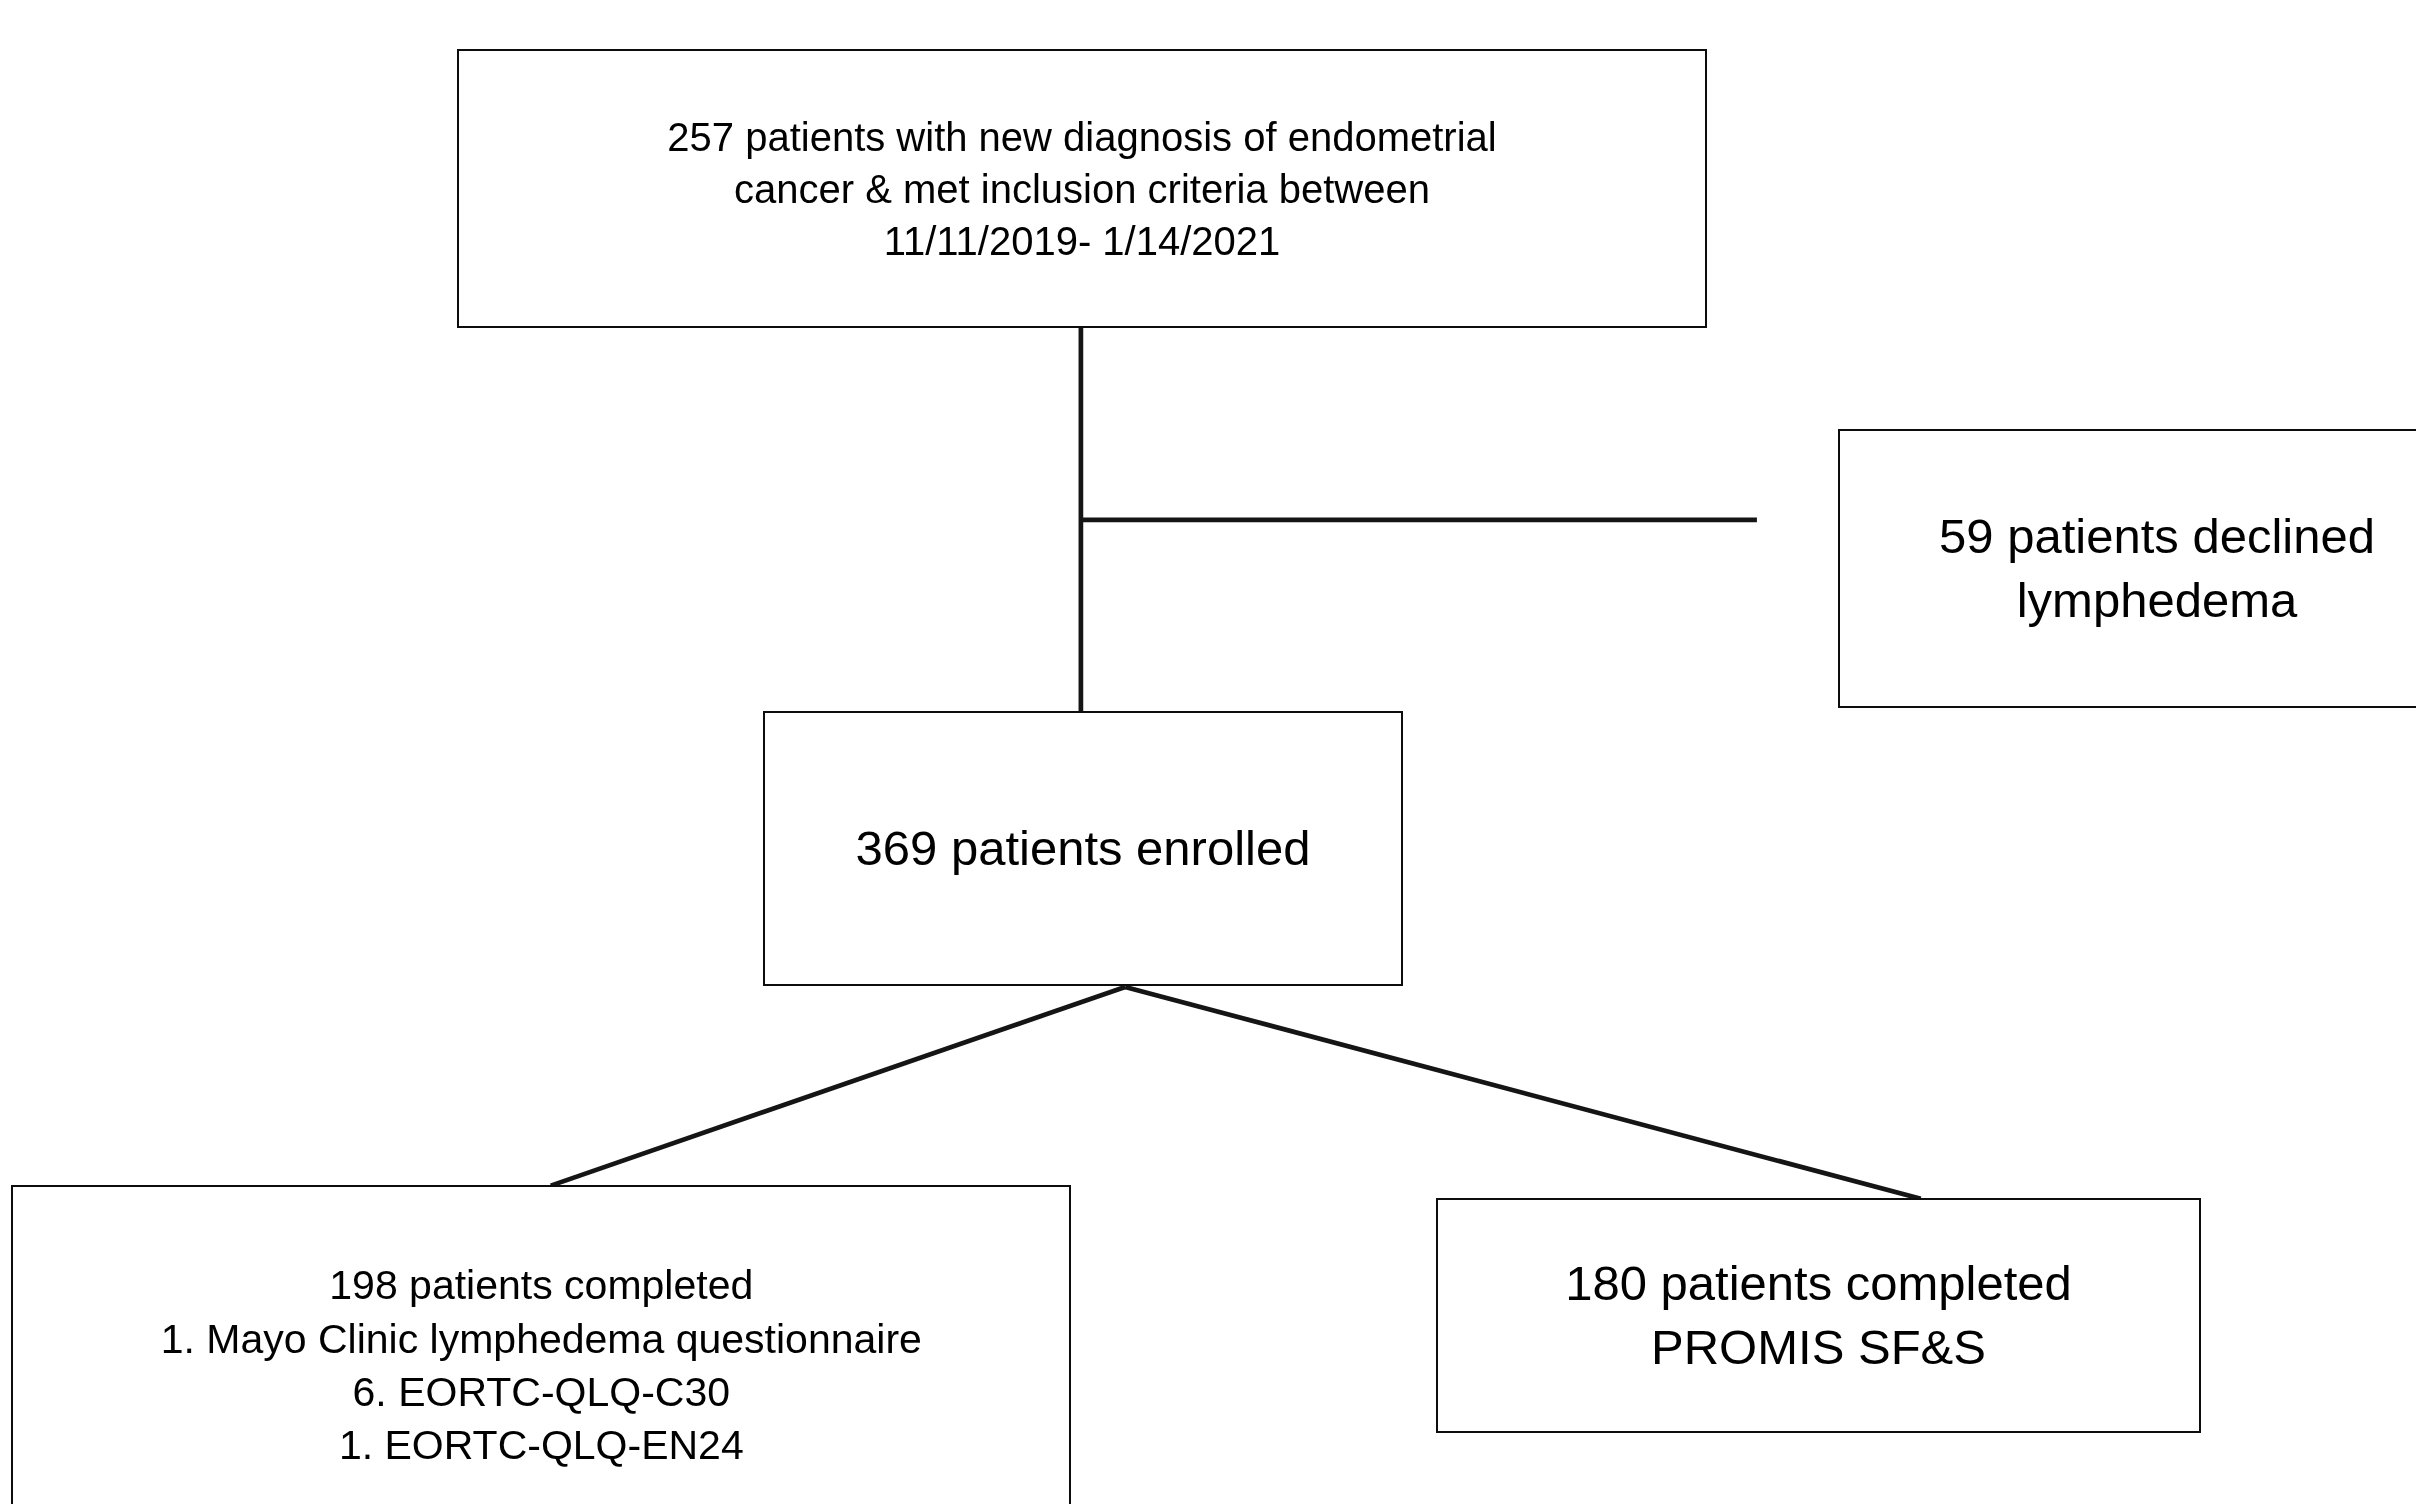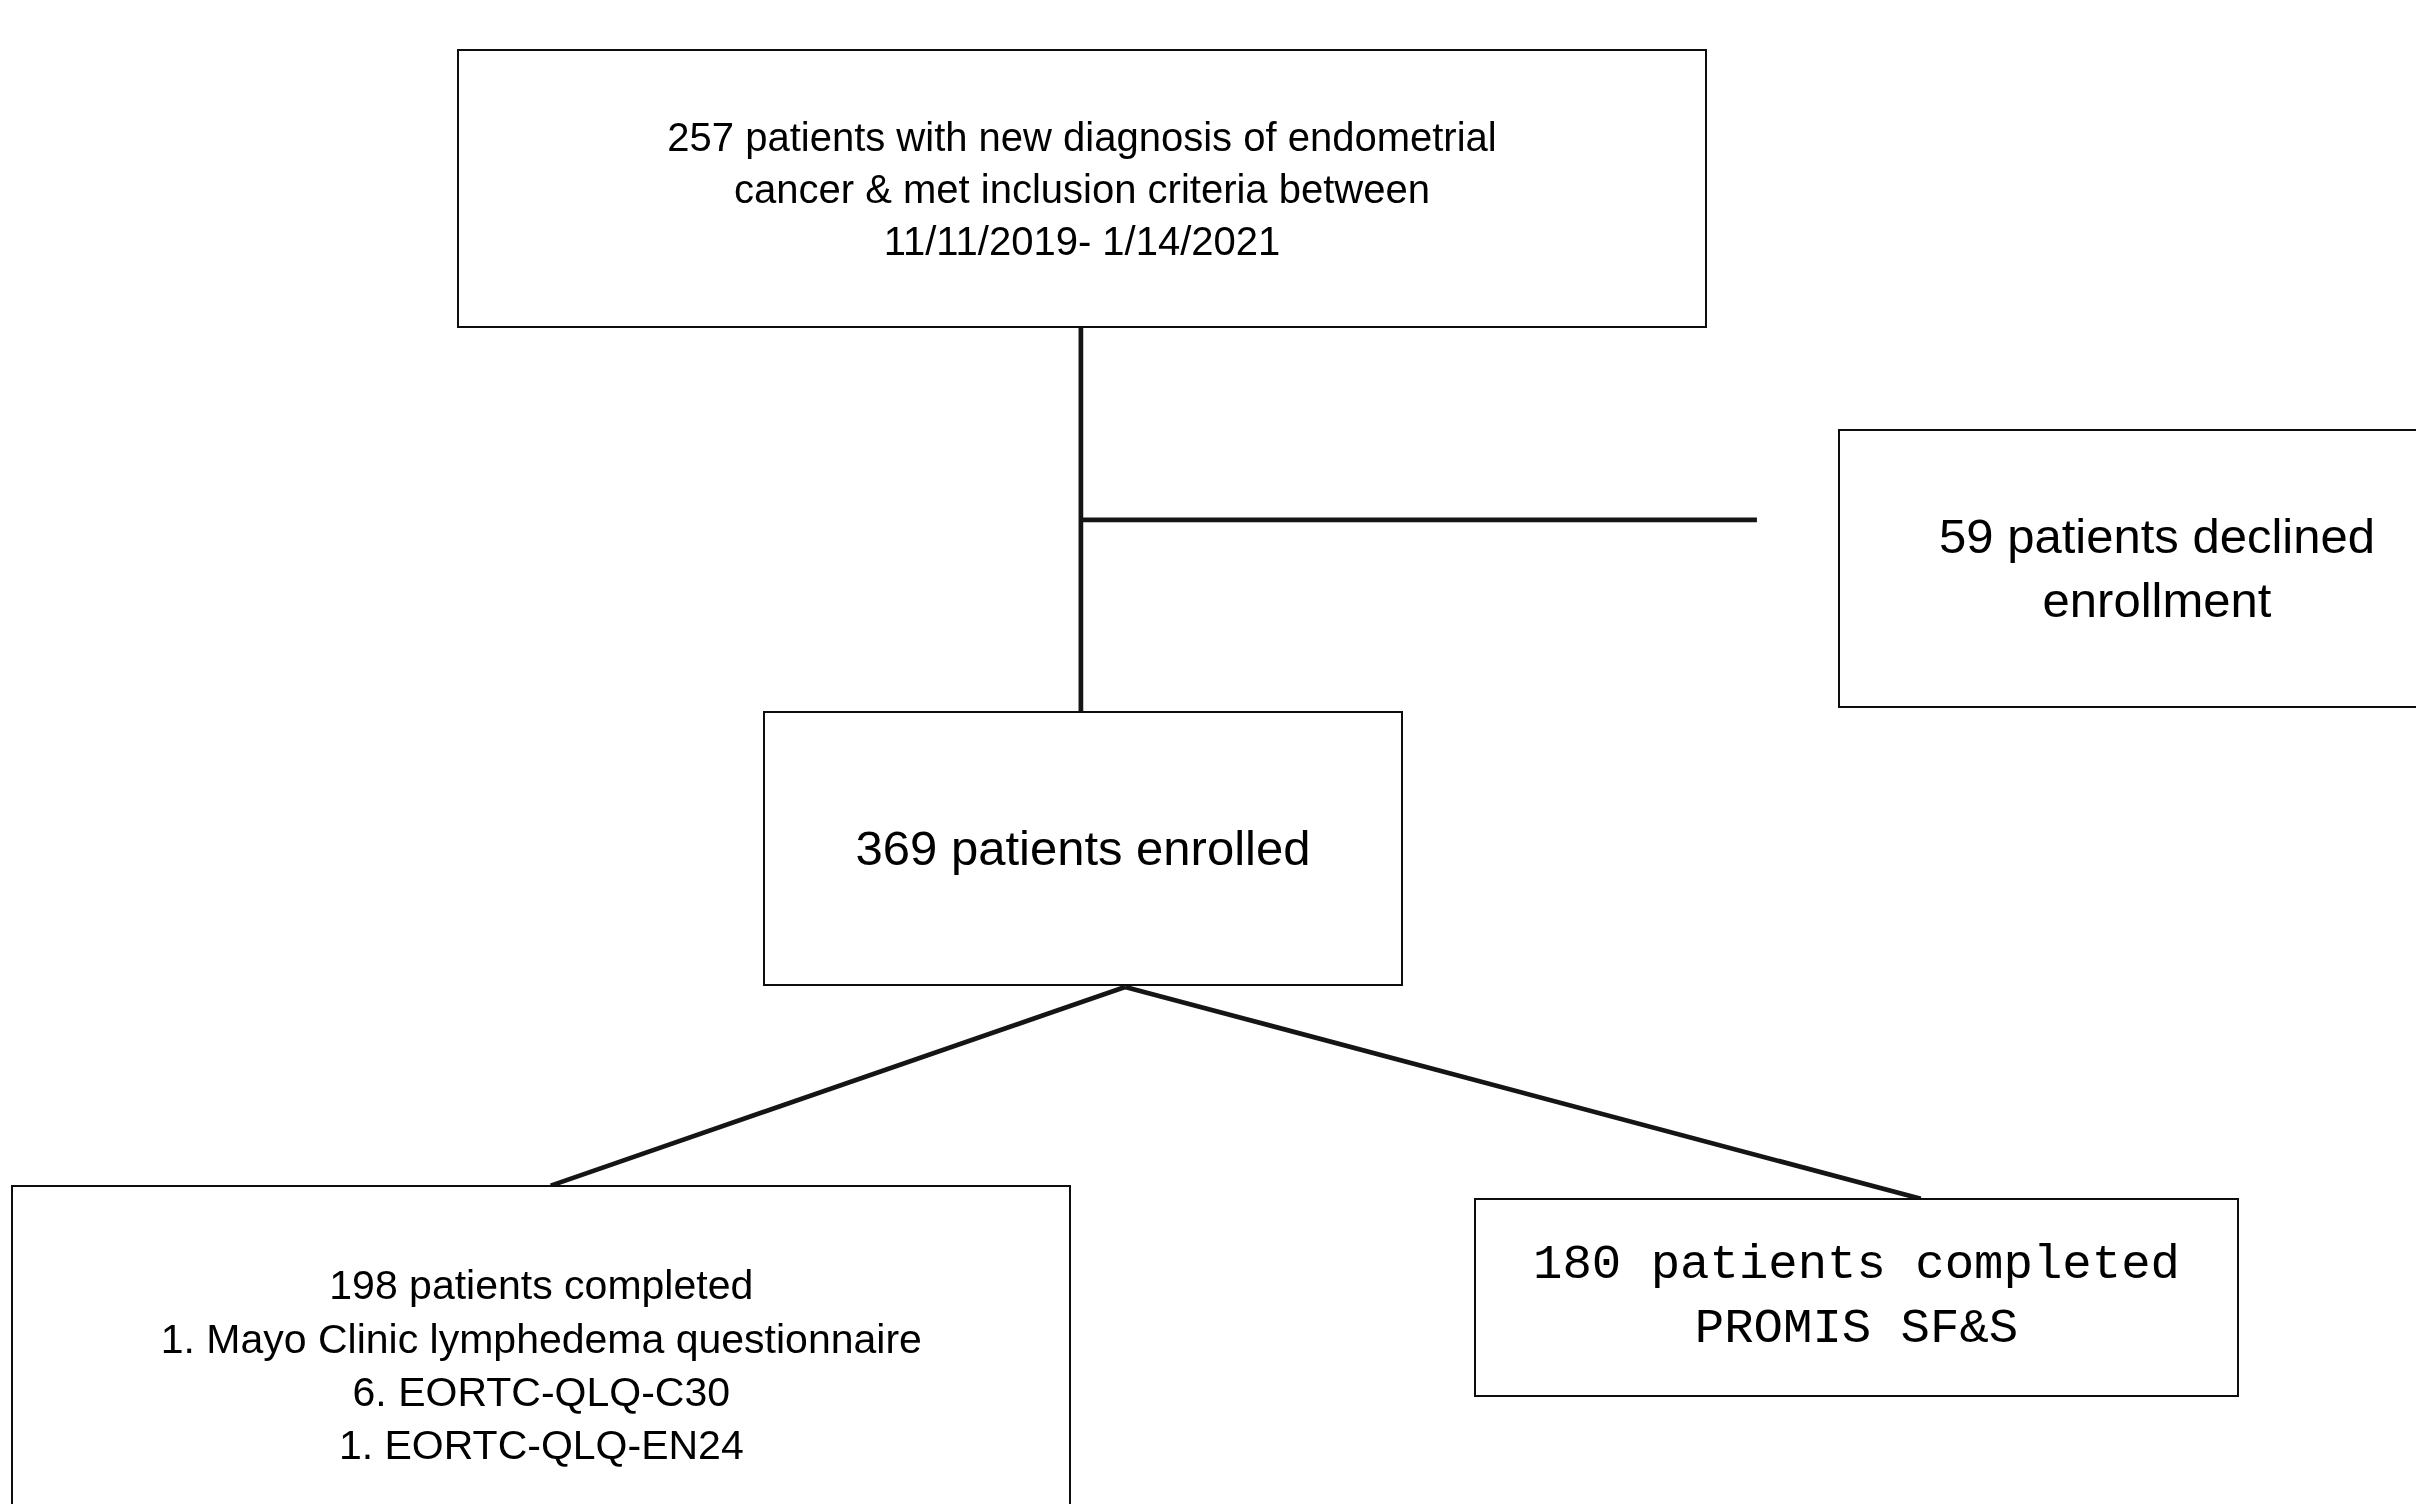--- a/index.html
+++ b/index.html
@@ -71,26 +71,25 @@
   }
   #node-completed-questionnaires {
     left: 11.3px;
     top: 1185px;
     width: 1060px;
     height: 362px;
     font-size: 41px;
     justify-content: center;
   }
   #node-completed-promis {
-    left: 1474px;
+    left: 1436px;
     top: 1198px;
     width: 765px;
-    height: 199px;
+    height: 235px;
     font-size: 49px;
-    font-family: Liberation Mono, monospace;
   }
 </style>
 </head>
 <body>
 
 <div id="flowchart-root">
 
   <svg class="connector-layer" viewBox="0 0 2566 1598" aria-hidden="true">
 
     <line x1="1148" y1="348" x2="1148" y2="757" stroke="#151515" stroke-width="5"></line>
@@ -103,21 +102,21 @@
   </svg>
 
   <div class="node-box" id="node-screened">
     <span class="node-line">257 patients with new diagnosis of endometrial</span>
     <span class="node-line">cancer &amp; met inclusion criteria between</span>
     <span class="node-line">11/11/2019- 1/14/2021</span>
   </div>
 
   <div class="node-box" id="node-declined">
     <span class="node-line">59 patients declined</span>
-    <span class="node-line">enrollment</span>
+    <span class="node-line">lymphedema</span>
   </div>
 
   <div class="node-box" id="node-enrolled">
     <span class="node-line">369 patients enrolled</span>
   </div>
 
   <div class="node-box" id="node-completed-questionnaires">
     <span class="node-line">198 patients completed</span>
     <span class="node-line">1. Mayo Clinic lymphedema questionnaire</span>
     <span class="node-line">6. EORTC-QLQ-C30</span>

